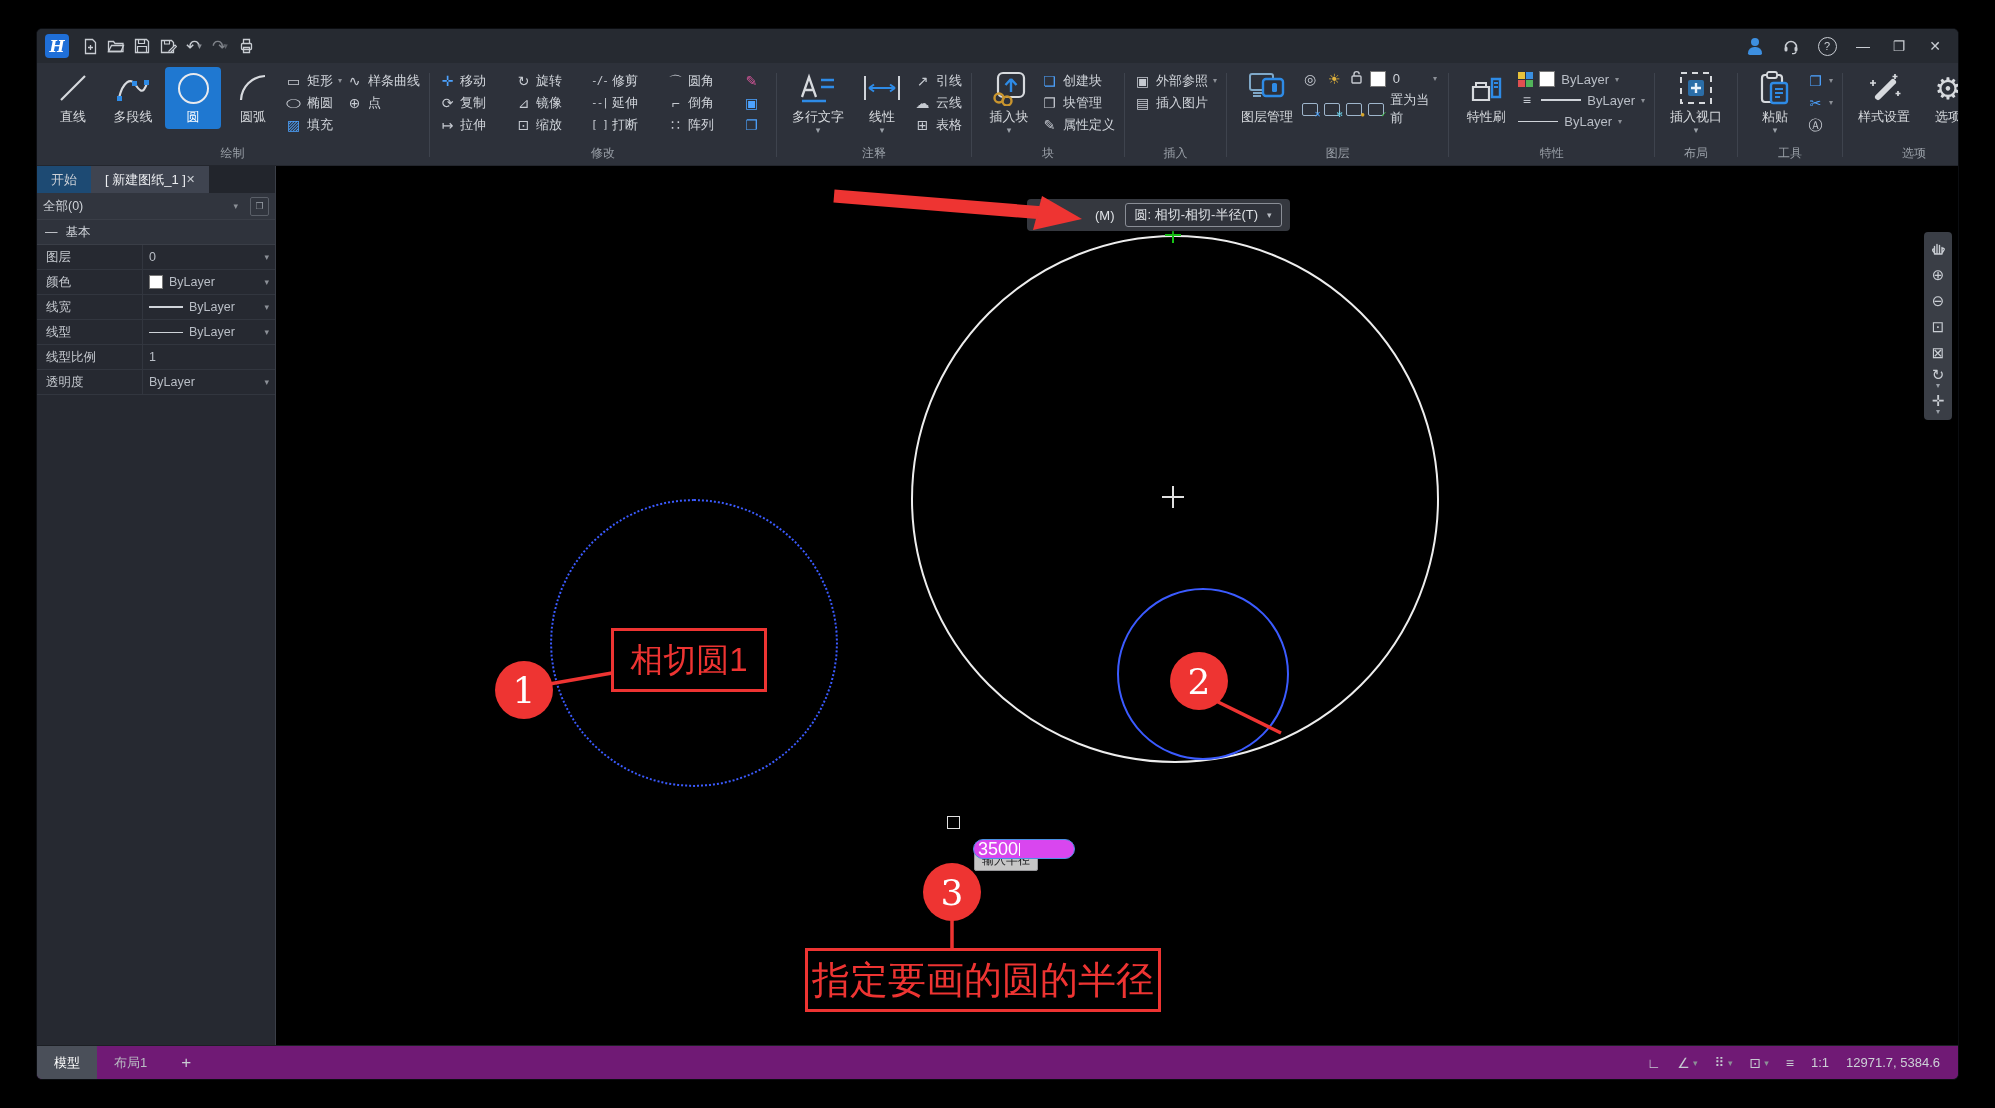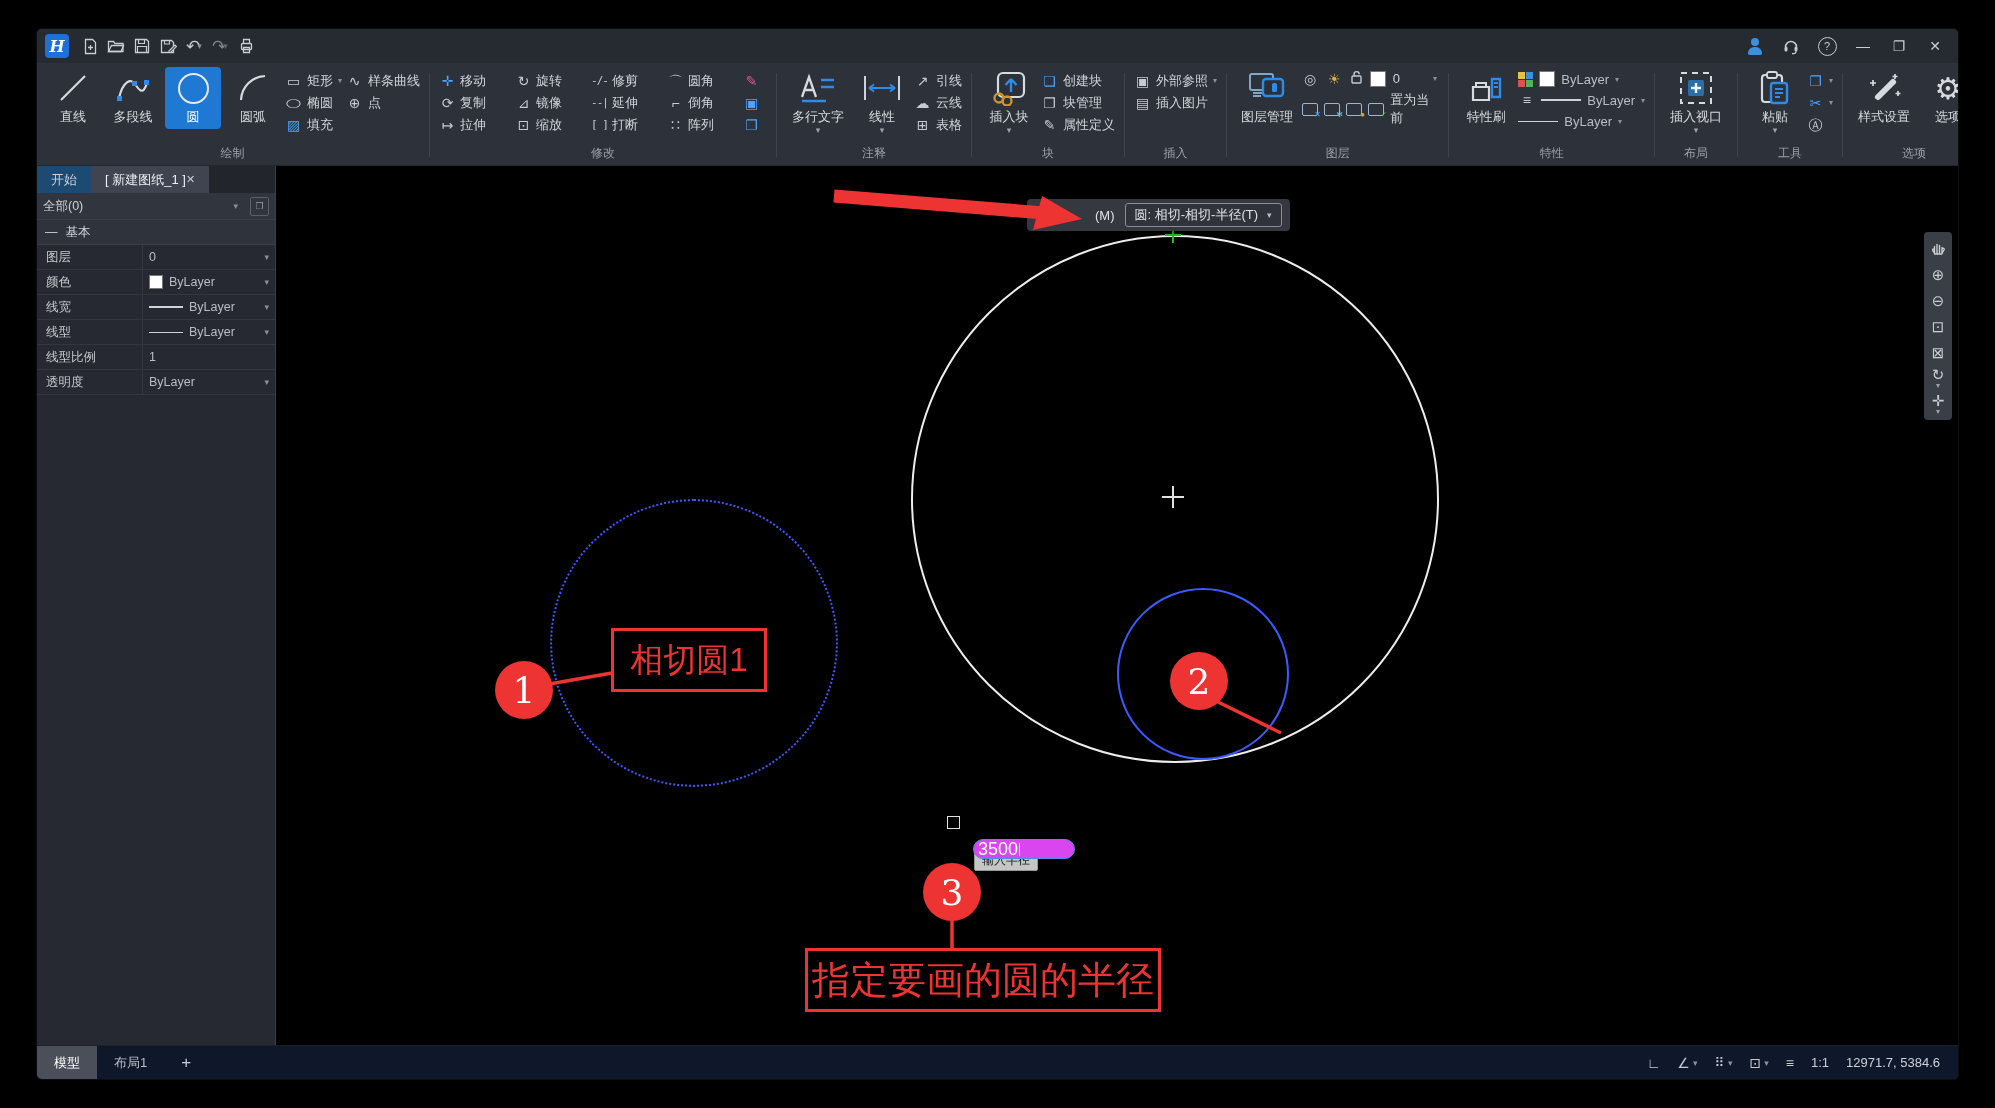--- a/index.html
+++ b/index.html
@@ -93,21 +93,21 @@
   .tipbox{position:absolute;background:#c6c6c6;border:1px solid #97979a;border-radius:2px;color:#17181a;font-size:12px;padding:1px 7px;z-index:3;white-space:nowrap;}
   .dyninput{position:absolute;width:92px;height:18px;background:#d946ef;border:1.5px solid #4a90e2;border-radius:10px;color:#fff;font-size:18px;display:flex;align-items:center;padding:0 4px;z-index:3;}
   .tcaret{display:inline-block;width:1px;height:13px;background:#fff;margin-left:1px;}
   .overlay{position:absolute;left:0;top:0;z-index:5;pointer-events:none;}
   .badge{position:absolute;width:58px;height:58px;border-radius:50%;background:#ee3432;color:#fff;display:flex;align-items:center;justify-content:center;font:36px "DejaVu Serif",serif;z-index:6;}
   .annbox{position:absolute;border:3px solid #ee3432;color:#ee3432;display:flex;align-items:center;justify-content:center;z-index:6;white-space:nowrap;background:rgba(0,0,0,.15);}
   .navbar{position:absolute;right:6px;top:66px;width:28px;background:#3a3e46;border-radius:4px;display:flex;flex-direction:column;align-items:center;padding:4px 0;gap:2px;z-index:7;}
   .navbtn{width:24px;height:24px;display:flex;align-items:center;justify-content:center;color:#c9cdd3;font-size:15px;flex-direction:column;line-height:1;}
   .navbtn .nc{font-size:8px;color:#9aa0a8;}
   
-  .bottombar{height:33px;background:#0f172a;border-top:1px solid #1c1f24;display:flex;align-items:stretch;flex:0 0 auto;justify-content:center;}
+  .bottombar{height:33px;background:#701a75;border-top:1px solid #1c1f24;display:flex;align-items:stretch;flex:0 0 auto;justify-content:center;}
   .btab{display:flex;align-items:center;padding:0 17px;font-size:13px;color:#b9bdc3;}
   .btab.sel{background:#4a4f59;color:#fff;}
   .btab.plus{font-size:17px;color:#c9cdd3;}
   .statr{margin-left:auto;display:flex;align-items:center;gap:17px;padding-right:18px;color:#c6cad0;font-size:14px;}
   .sic{display:flex;align-items:center;gap:3px;}
   .sic .sc{font-size:9px;color:#8c9097;}
   .scale,.coords{font-size:13px;color:#cdd1d7;}
   .grid-gl{font-size:13px;letter-spacing:1px;}
 </style>
 </head>

